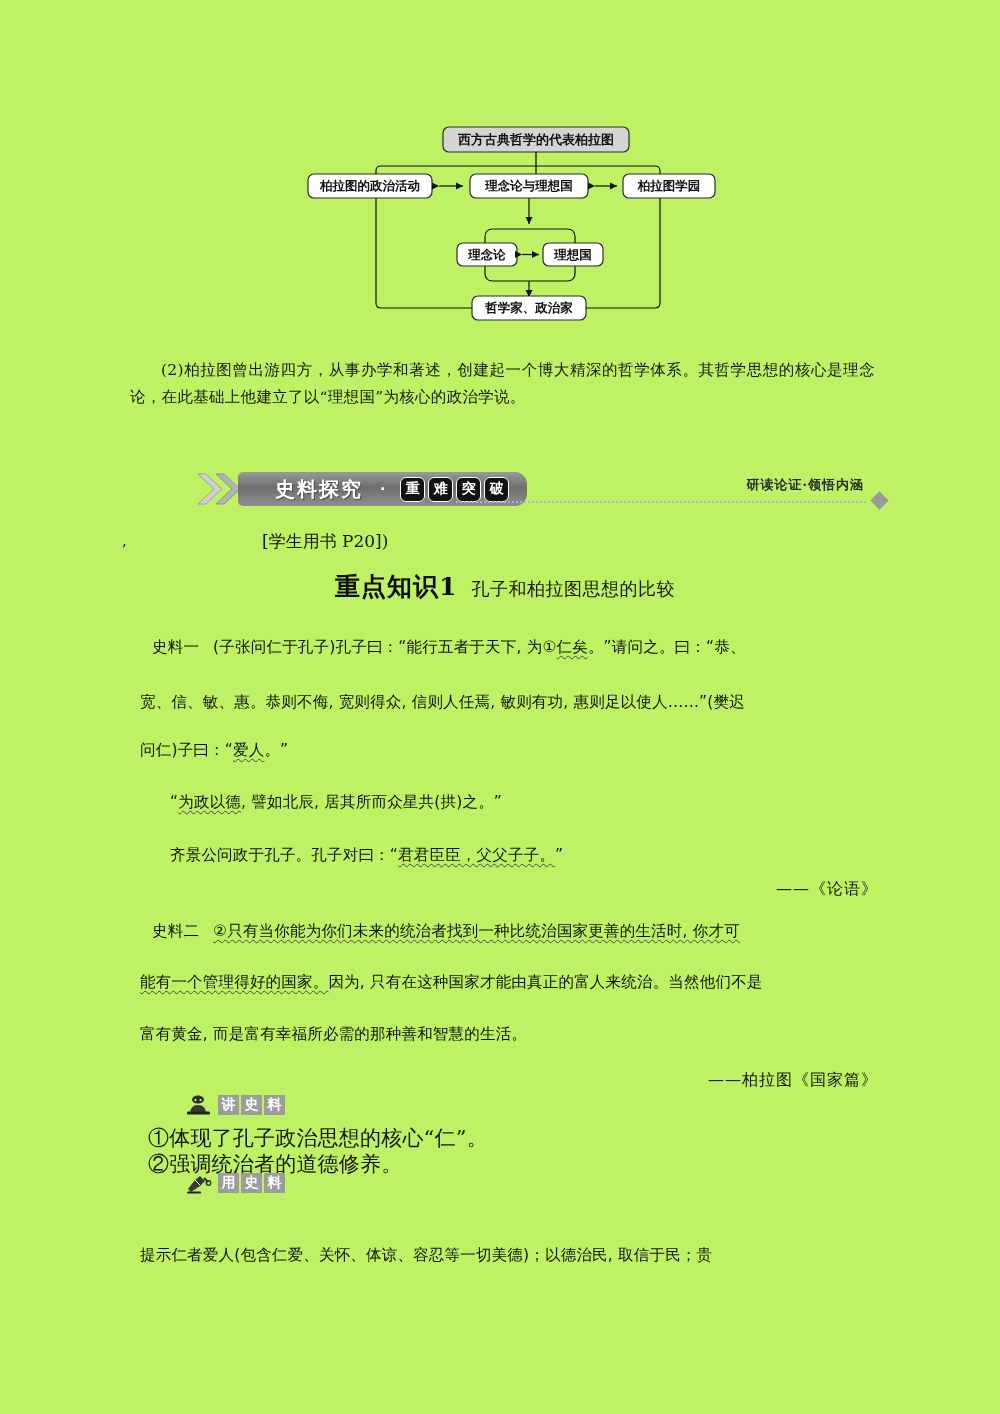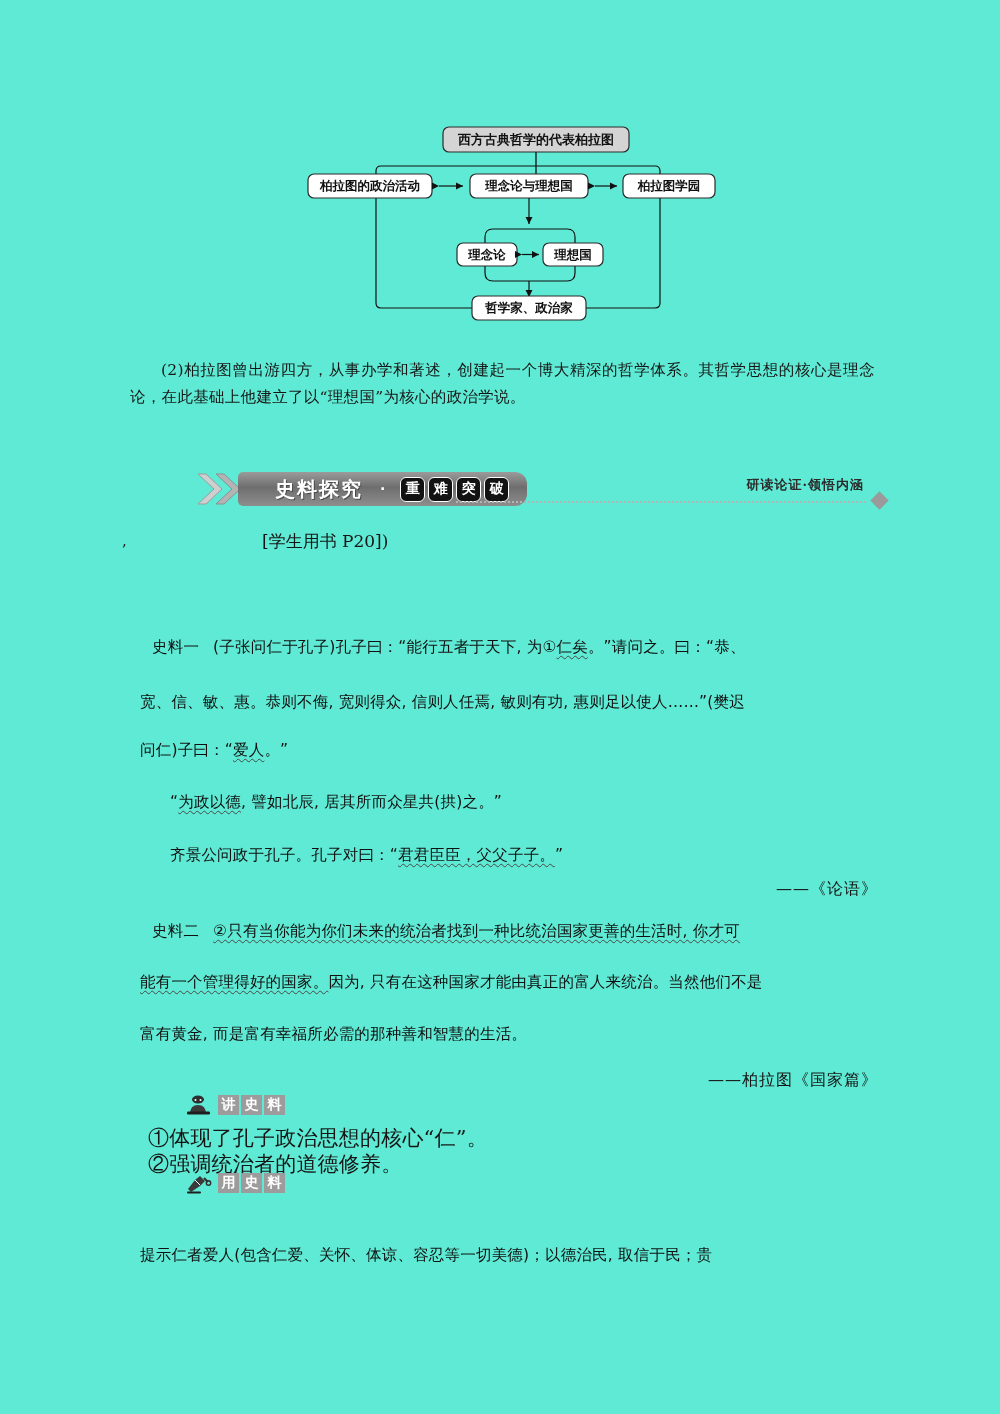--- a/index.html
+++ b/index.html
@@ -11,21 +11,21 @@
     width: 1000px;
     height: 1414px;
     position: relative;
     font-family: "DejaVu Sans", "Liberation Sans", sans-serif;
     color: #1a1a1a;
     overflow: hidden;
   }
   .page {
     position: absolute;
     inset: 0;
-    background: #5eead4;
+    background: #bef264;
   }
 
   
   .diagram {
     position: absolute;
     left: 300px;
     top: 125px;
     width: 420px;
     height: 200px;
   }
@@ -310,20 +310,24 @@
       </span>
     </div>
     <div class="rule"></div>
     <div class="subtitle">研读论证·领悟内涵</div>
     <div class="diamond"></div>
   </div>
 
   <div class="stray-comma">,</div>
   <div class="refline">[学生用书 P20])</div>
 
+  <div class="kp-heading">
+    <span class="kp-main">重点知识1</span>
+    <span class="kp-sub">孔子和柏拉图思想的比较</span>
+  </div>
 
   <div class="src" style="top:637px;">
     <span class="lbl">史料一</span><span>(子张问仁于孔子)孔子曰：“能行五者于天下, 为①</span><span class="wavy">仁矣</span><span>。”请问之。曰：“恭、</span>
   </div>
 
   <div class="srcline flush" style="top:692px;">宽、信、敏、惠。恭则不侮, 宽则得众, 信则人任焉, 敏则有功, 惠则足以使人……”(樊迟</div>
 
   <div class="srcline flush" style="top:740px;">
     <span>问仁)子曰：“</span><span class="wavy">爱人</span><span>。”</span>
   </div>

